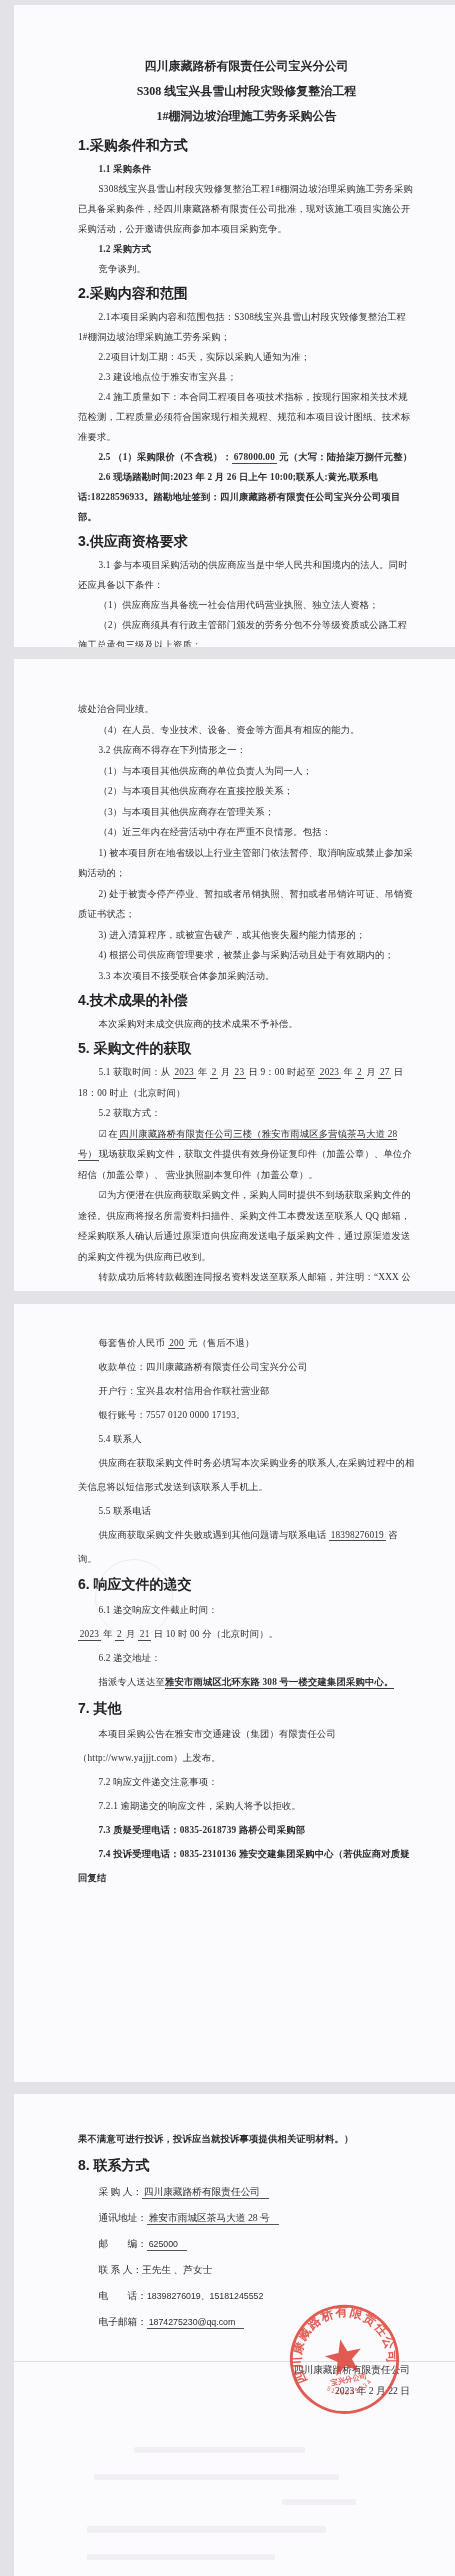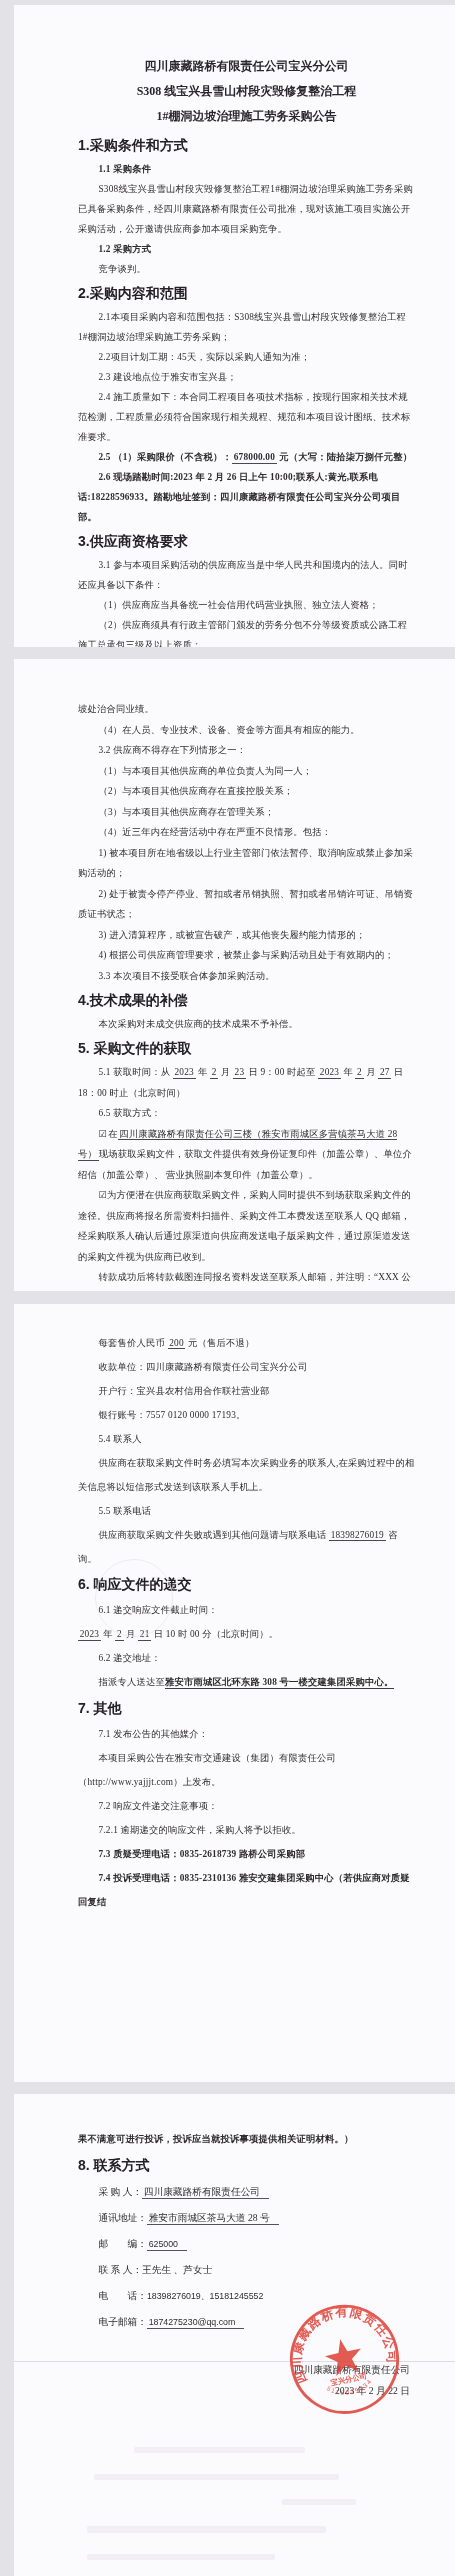--- a/index.html
+++ b/index.html
@@ -158,21 +158,21 @@
   <p class="b">4) 根据公司供应商管理要求，被禁止参与采购活动且处于有效期内的；</p>
   <p class="b">3.3 本次项目不接受联合体参加采购活动。</p>
 
   <h2 class="sec">4.技术成果的补偿</h2>
   <p class="b">本次采购对未成交供应商的技术成果不予补偿。</p>
 
   <h2 class="sec">5. 采购文件的获取</h2>
   <p class="b">
     <span>5.1 获取时间：从 </span><span class="un">2023</span><span> 年 </span><span class="un">2</span><span> 月 </span><span class="un">23</span><span> 日 9：00 时起至 </span><span class="un">2023</span><span> 年 </span><span class="un">2</span><span> 月 </span><span class="un">27</span><span> 日 18：00 时止（北京时间）</span>
   </p>
-  <p class="b">6.5 获取方式：</p>
+  <p class="b">5.2 获取方式：</p>
   <p class="b">
     <span class="cbx">☑</span><span>在</span><span class="un">四川康藏路桥有限责任公司三楼（雅安市雨城区多营镇茶马大道 28 号）</span><span>现场获取采购文件，获取文件提供有效身份证复印件（加盖公章）、单位介绍信（加盖公章）、 营业执照副本复印件（加盖公章）。</span>
   </p>
   <p class="b">☑为方便潜在供应商获取采购文件，采购人同时提供不到场获取采购文件的途径。供应商将报名所需资料扫描件、采购文件工本费发送至联系人 QQ 邮箱，经采购联系人确认后通过原渠道向供应商发送电子版采购文件，通过原渠道发送的采购文件视为供应商已收到。</p>
   <p class="b">转款成功后将转款截图连同报名资料发送至联系人邮箱，并注明：“XXX 公司 XXX 项目采购报名费”字样获取采购文件。</p>
 
 </div>
 
 <div class="page" id="page3">
   <p class="b">
@@ -192,21 +192,20 @@
   <p class="b">6.1 递交响应文件截止时间：</p>
   <p class="b ni">
     <span class="un">2023</span><span> 年 </span><span class="un">2</span><span> 月 </span><span class="un">21</span><span> 日 10 时 00 分（北京时间）。</span>
   </p>
   <p class="b">6.2 递交地址：</p>
   <p class="b">
     <span>指派专人送达至</span><span class="uaddr">雅安市雨城区北环东路 308 号一楼交建集团采购中心。</span>
   </p>
 
   <h2 class="sec">7. 其他</h2>
-  <p class="b">7.1 发布公告的其他媒介：</p>
   <p class="b">本项目采购公告在雅安市交通建设（集团）有限责任公司（http://www.yajjjt.com）上发布。</p>
   <p class="b">7.2 响应文件递交注意事项：</p>
   <p class="b">7.2.1 逾期递交的响应文件，采购人将予以拒收。</p>
   <p class="b bold">7.3 质疑受理电话：0835-2618739 路桥公司采购部</p>
   <p class="b bold">7.4 投诉受理电话：0835-2310136 雅安交建集团采购中心（若供应商对质疑回复结</p>
 
   <div class="ghost-circle" style="left:81px;top:255px;width:76px;height:76px;"></div>
 </div>
 
 <div class="page" id="page4">

